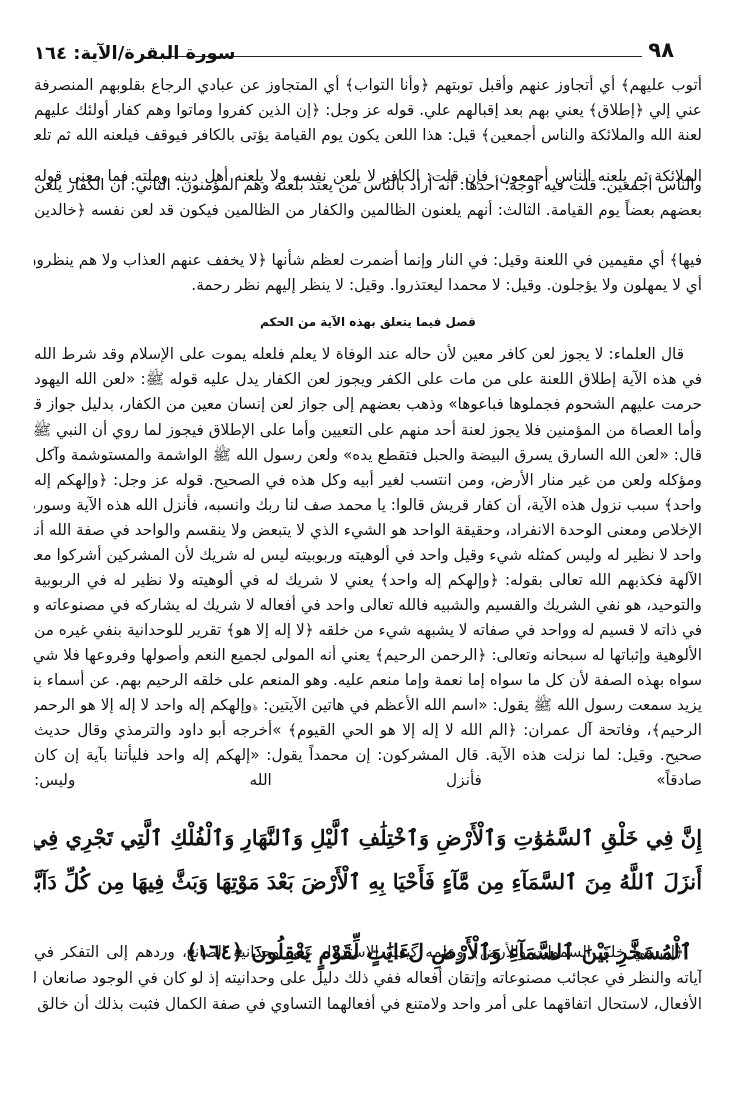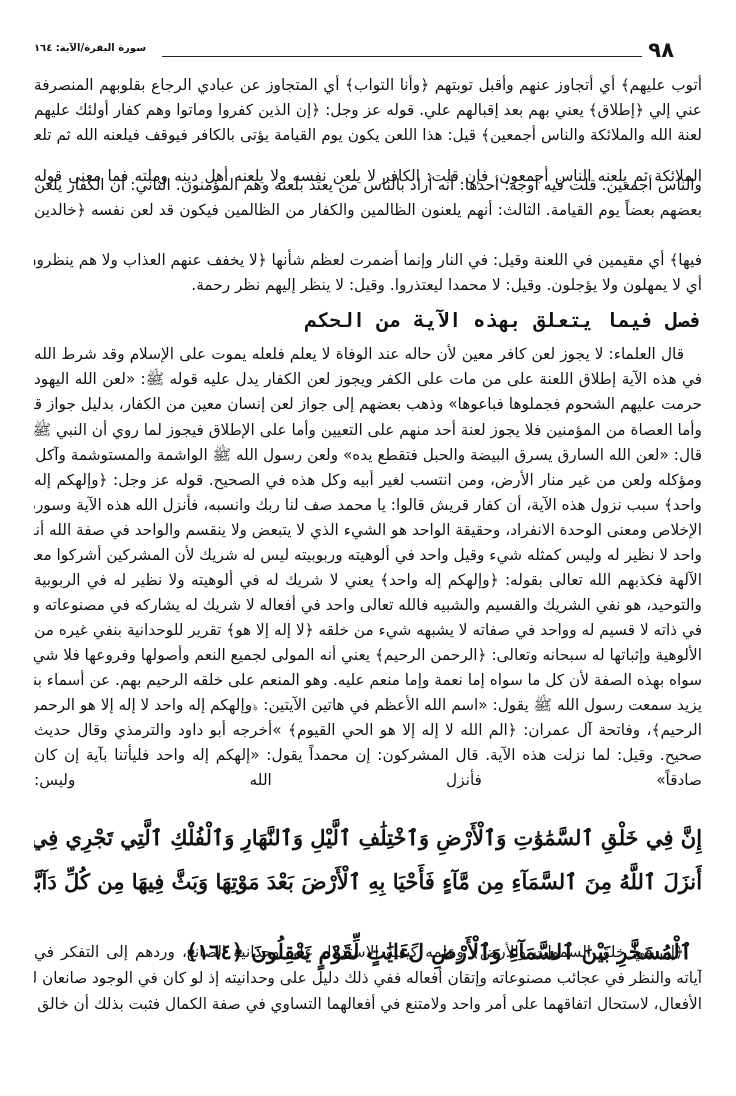--- a/index.html
+++ b/index.html
@@ -4,32 +4,32 @@
 <style>
   html, body { margin: 0; padding: 0; }
   body {
     width: 736px; height: 1096px; background: #ffffff; color: #111;
     position: relative; overflow: hidden;
     font-family: "DejaVu Sans", sans-serif;
   }
   .header { position: absolute; top: 36px; left: 0; width: 736px; height: 30px; }
   .page-num { position: absolute; right: 62px; top: 2px; font-size: 21px; font-weight: bold; direction: rtl; }
   .header-rule { position: absolute; left: 162px; right: 94px; top: 20px; border-top: 1px solid #222; }
-  .header-title { position: absolute; left: 34px; top: 6px; font-size: 10px; font-weight: bold; direction: rtl; white-space: nowrap; }
+  .header-title { position: absolute; left: 34px; top: 6px; font-size: 18px; font-weight: bold; direction: rtl; white-space: nowrap; }
   .body { position: absolute; left: 34px; width: 668px; }
   .line {
     position: absolute; left: 0; width: 668px; height: 25px; line-height: 25px;
     direction: rtl; text-align: justify; text-align-last: justify;
     font-size: 15.3px; white-space: nowrap; overflow: hidden;
   }
   .line.last { text-align-last: right; }
   .line.indent { padding-right: 18px; width: 650px; }
   .heading {
-    position: absolute; left: 0; width: 668px; direction: rtl;
-    font-size: 20px; font-weight: bold; line-height: 26px; font-family: Liberation Mono, monospace;
+    position: absolute; left: 0; width: 668px; text-align: center; direction: rtl;
+    font-size: 12px; font-weight: bold; line-height: 26px;
   }
   .quran {
     position: absolute; left: 0; width: 668px; direction: rtl; text-align: justify; text-align-last: justify;
     font-family: "DejaVu Serif", serif; font-size: 21px; font-weight: bold; line-height: 40px; white-space: nowrap; overflow: hidden;
   }
   .quran.last { text-align-last: right; padding-right: 10px; width: 658px; margin-top: 36px; }
 </style>
 </head>
 <body>
 

